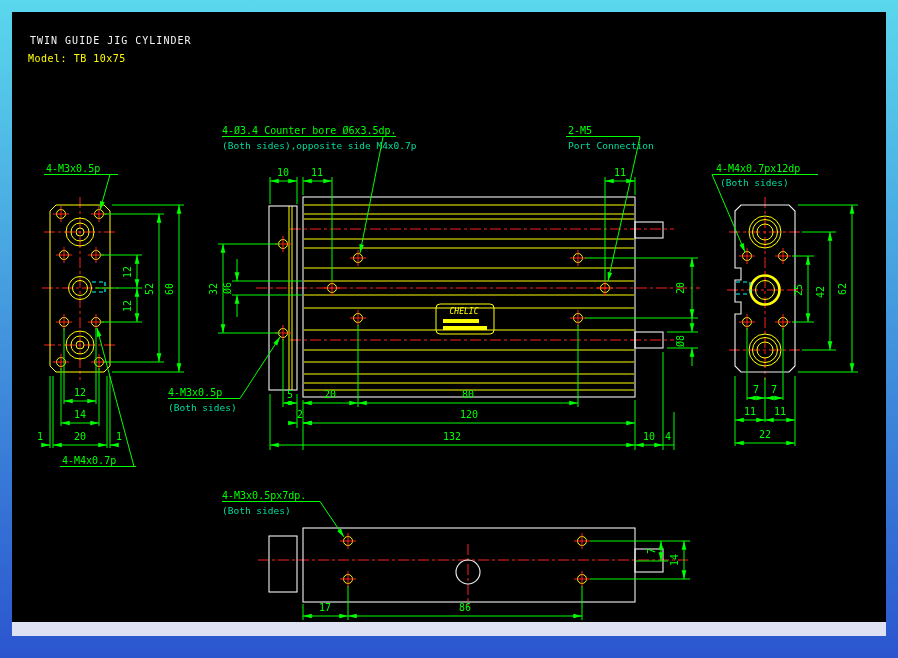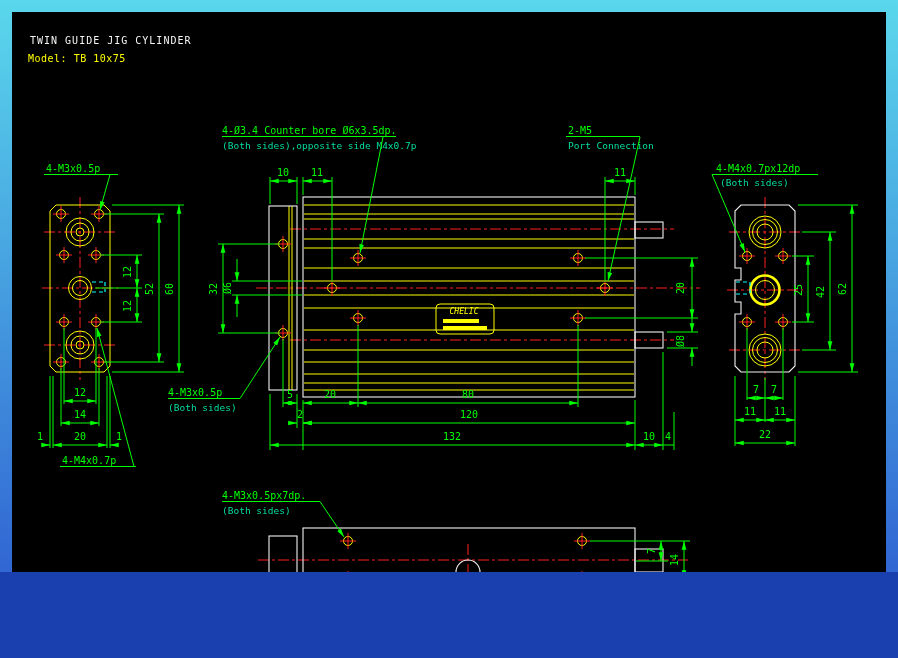--- a/index.html
+++ b/index.html
@@ -1,16 +1,16 @@
 <!DOCTYPE html>
 <html><head>
 <meta charset="utf-8">
 <style>
   html,body{margin:0;padding:0;background:#1a3fae;}
-  .stage{position:relative;width:898px;height:572px;overflow:hidden;
+  .stage{position:relative;width:898px;height:658px;overflow:hidden;
          font-family:"DejaVu Sans Mono",monospace;}
   svg{display:block;}
   .st-w{stroke:#f2f2f2;stroke-width:1.1;fill:none}
   .st-y{stroke:#ffff00;stroke-width:1;fill:none}
   .st-yt{stroke:#ffff00;stroke-width:2.6;fill:none}
   .st-r{stroke:#ff2020;stroke-width:1;fill:none;stroke-dasharray:11 3 3 3}
   .st-rs{stroke:#ff2020;stroke-width:1;fill:none}
   .st-g{stroke:#00ff00;stroke-width:1;fill:none}
   .st-c{stroke:#00ffff;stroke-width:1.2;fill:none;stroke-dasharray:4 3}
   .txt-g{fill:#00ff00;font-size:10px;font-family:"DejaVu Sans Mono",monospace}

